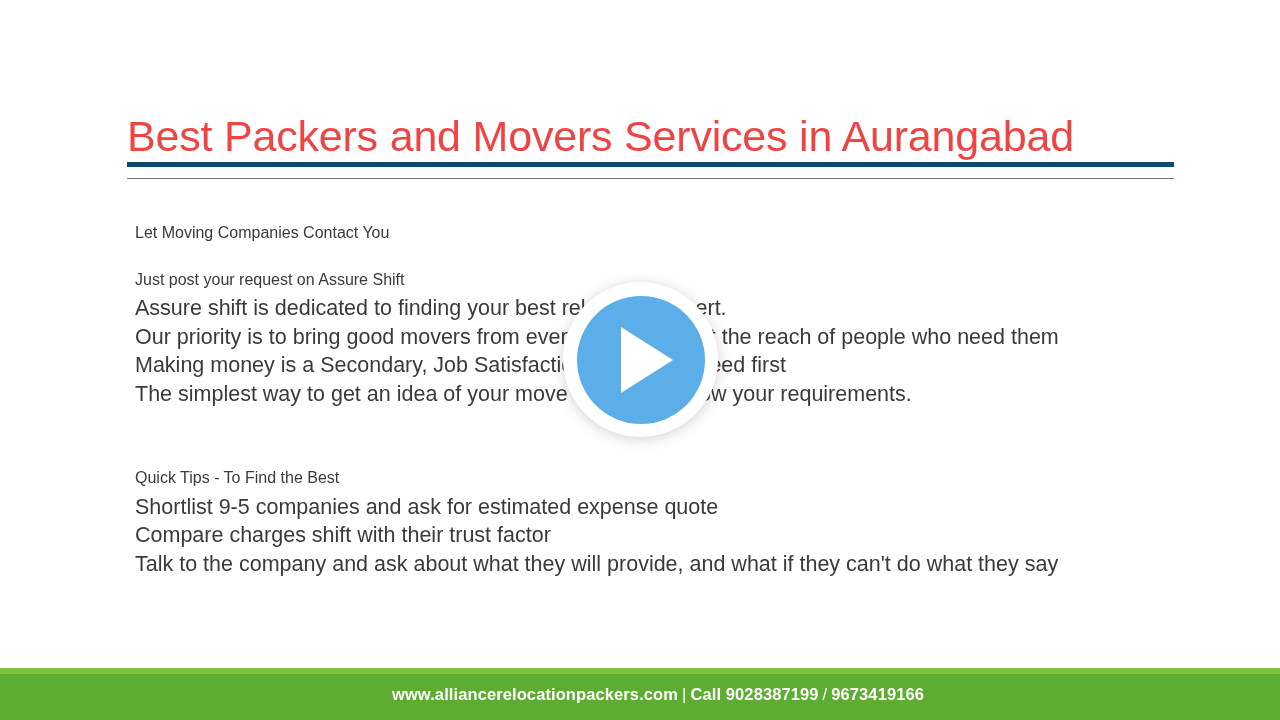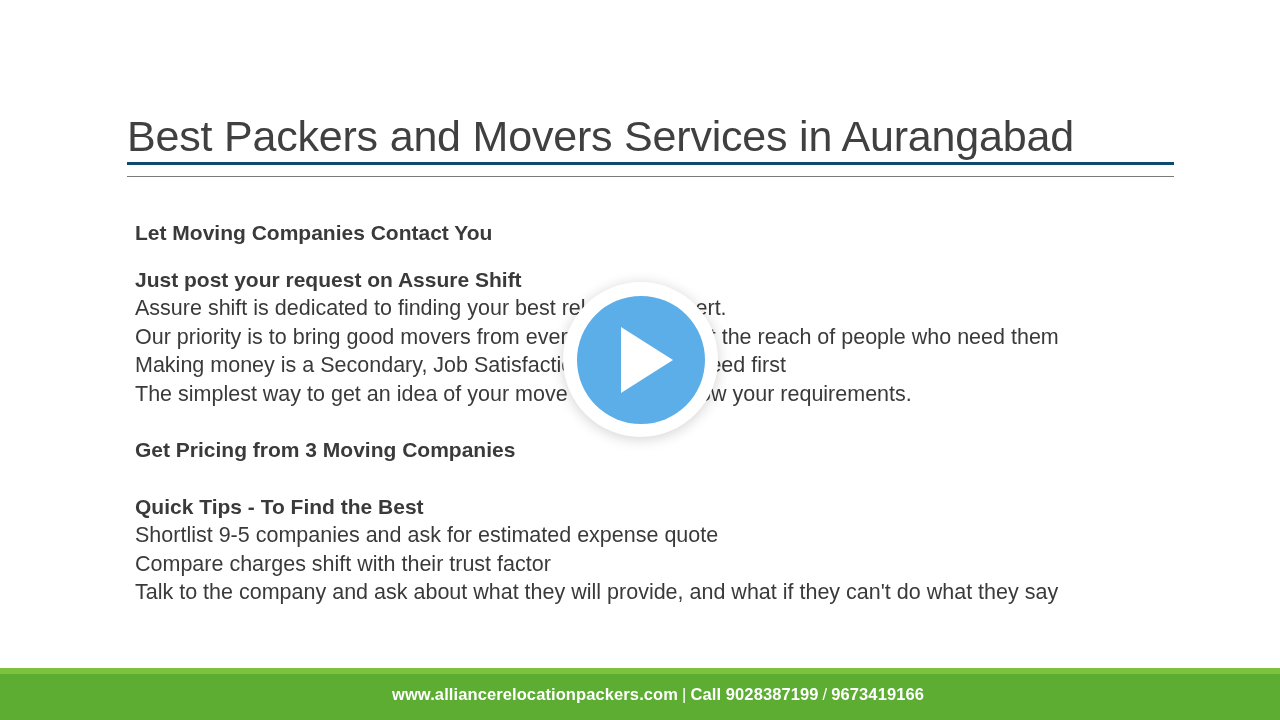--- a/index.html
+++ b/index.html
@@ -24,27 +24,27 @@
   
   .title-block {
     position: absolute;
     left: 127px;
     top: 112px;
     width: 1047px;
   }
   .slide-title {
     font-size: 43px;
     line-height: 1.12;
-    color: #404040;
+    color: #ef4444;
     font-weight: 400;
     letter-spacing: -0.2px;
     white-space: nowrap;
     margin: 0;
     padding: 0 0 2px 0;
-    border-bottom: 3px solid #0c4a6e;
+    border-bottom: 5px solid #0c4a6e;
   }
   .title-rule {
     margin-top: 11px;
     height: 1px;
     background: #7a7a7a;
     width: 100%;
   }
 
   
   .body-block {
@@ -55,22 +55,22 @@
     color: #3a3a3a;
   }
   .line {
     font-size: 21.5px;
     line-height: 28.5px;
     white-space: nowrap;
     color: #3a3a3a;
     font-weight: 400;
   }
   .line.bold {
-    font-weight: bold;
-    font-size: 21px;
+    font-weight: normal;
+    font-size: 16px;
   }
   .gap-md { height: 18px; }
   .gap-lg { height: 28px; }
 
   
   .play-button {
     position: absolute;
     left: 563px;
     top: 282px;
     width: 155px;
@@ -148,21 +148,20 @@
     <div class="line bold">Let Moving Companies Contact You</div>
     <div class="gap-md"></div>
 
     <div class="line bold">Just post your request on Assure Shift</div>
     <div class="line">Assure shift is dedicated to finding your best relocation expert.</div>
     <div class="line">Our priority is to bring good movers from every city in India at the reach of people who need them</div>
     <div class="line">Making money is a Secondary, Job Satisfaction is what we need first</div>
     <div class="line">The simplest way to get an idea of your move is to let us know your requirements.</div>
 
     <div class="gap-lg"></div>
-    <div class="line bold">Get Pricing from 3 Moving Companies</div>
 
     <div class="gap-lg"></div>
     <div class="line bold">Quick Tips - To Find the Best</div>
     <div class="line">Shortlist 9-5 companies and ask for estimated expense quote</div>
     <div class="line">Compare charges shift with their trust factor</div>
     <div class="line">Talk to the company and ask about what they will provide, and what if they can't do what they say</div>
   </div>
 
   <div class="play-button">
     <div class="disc">

